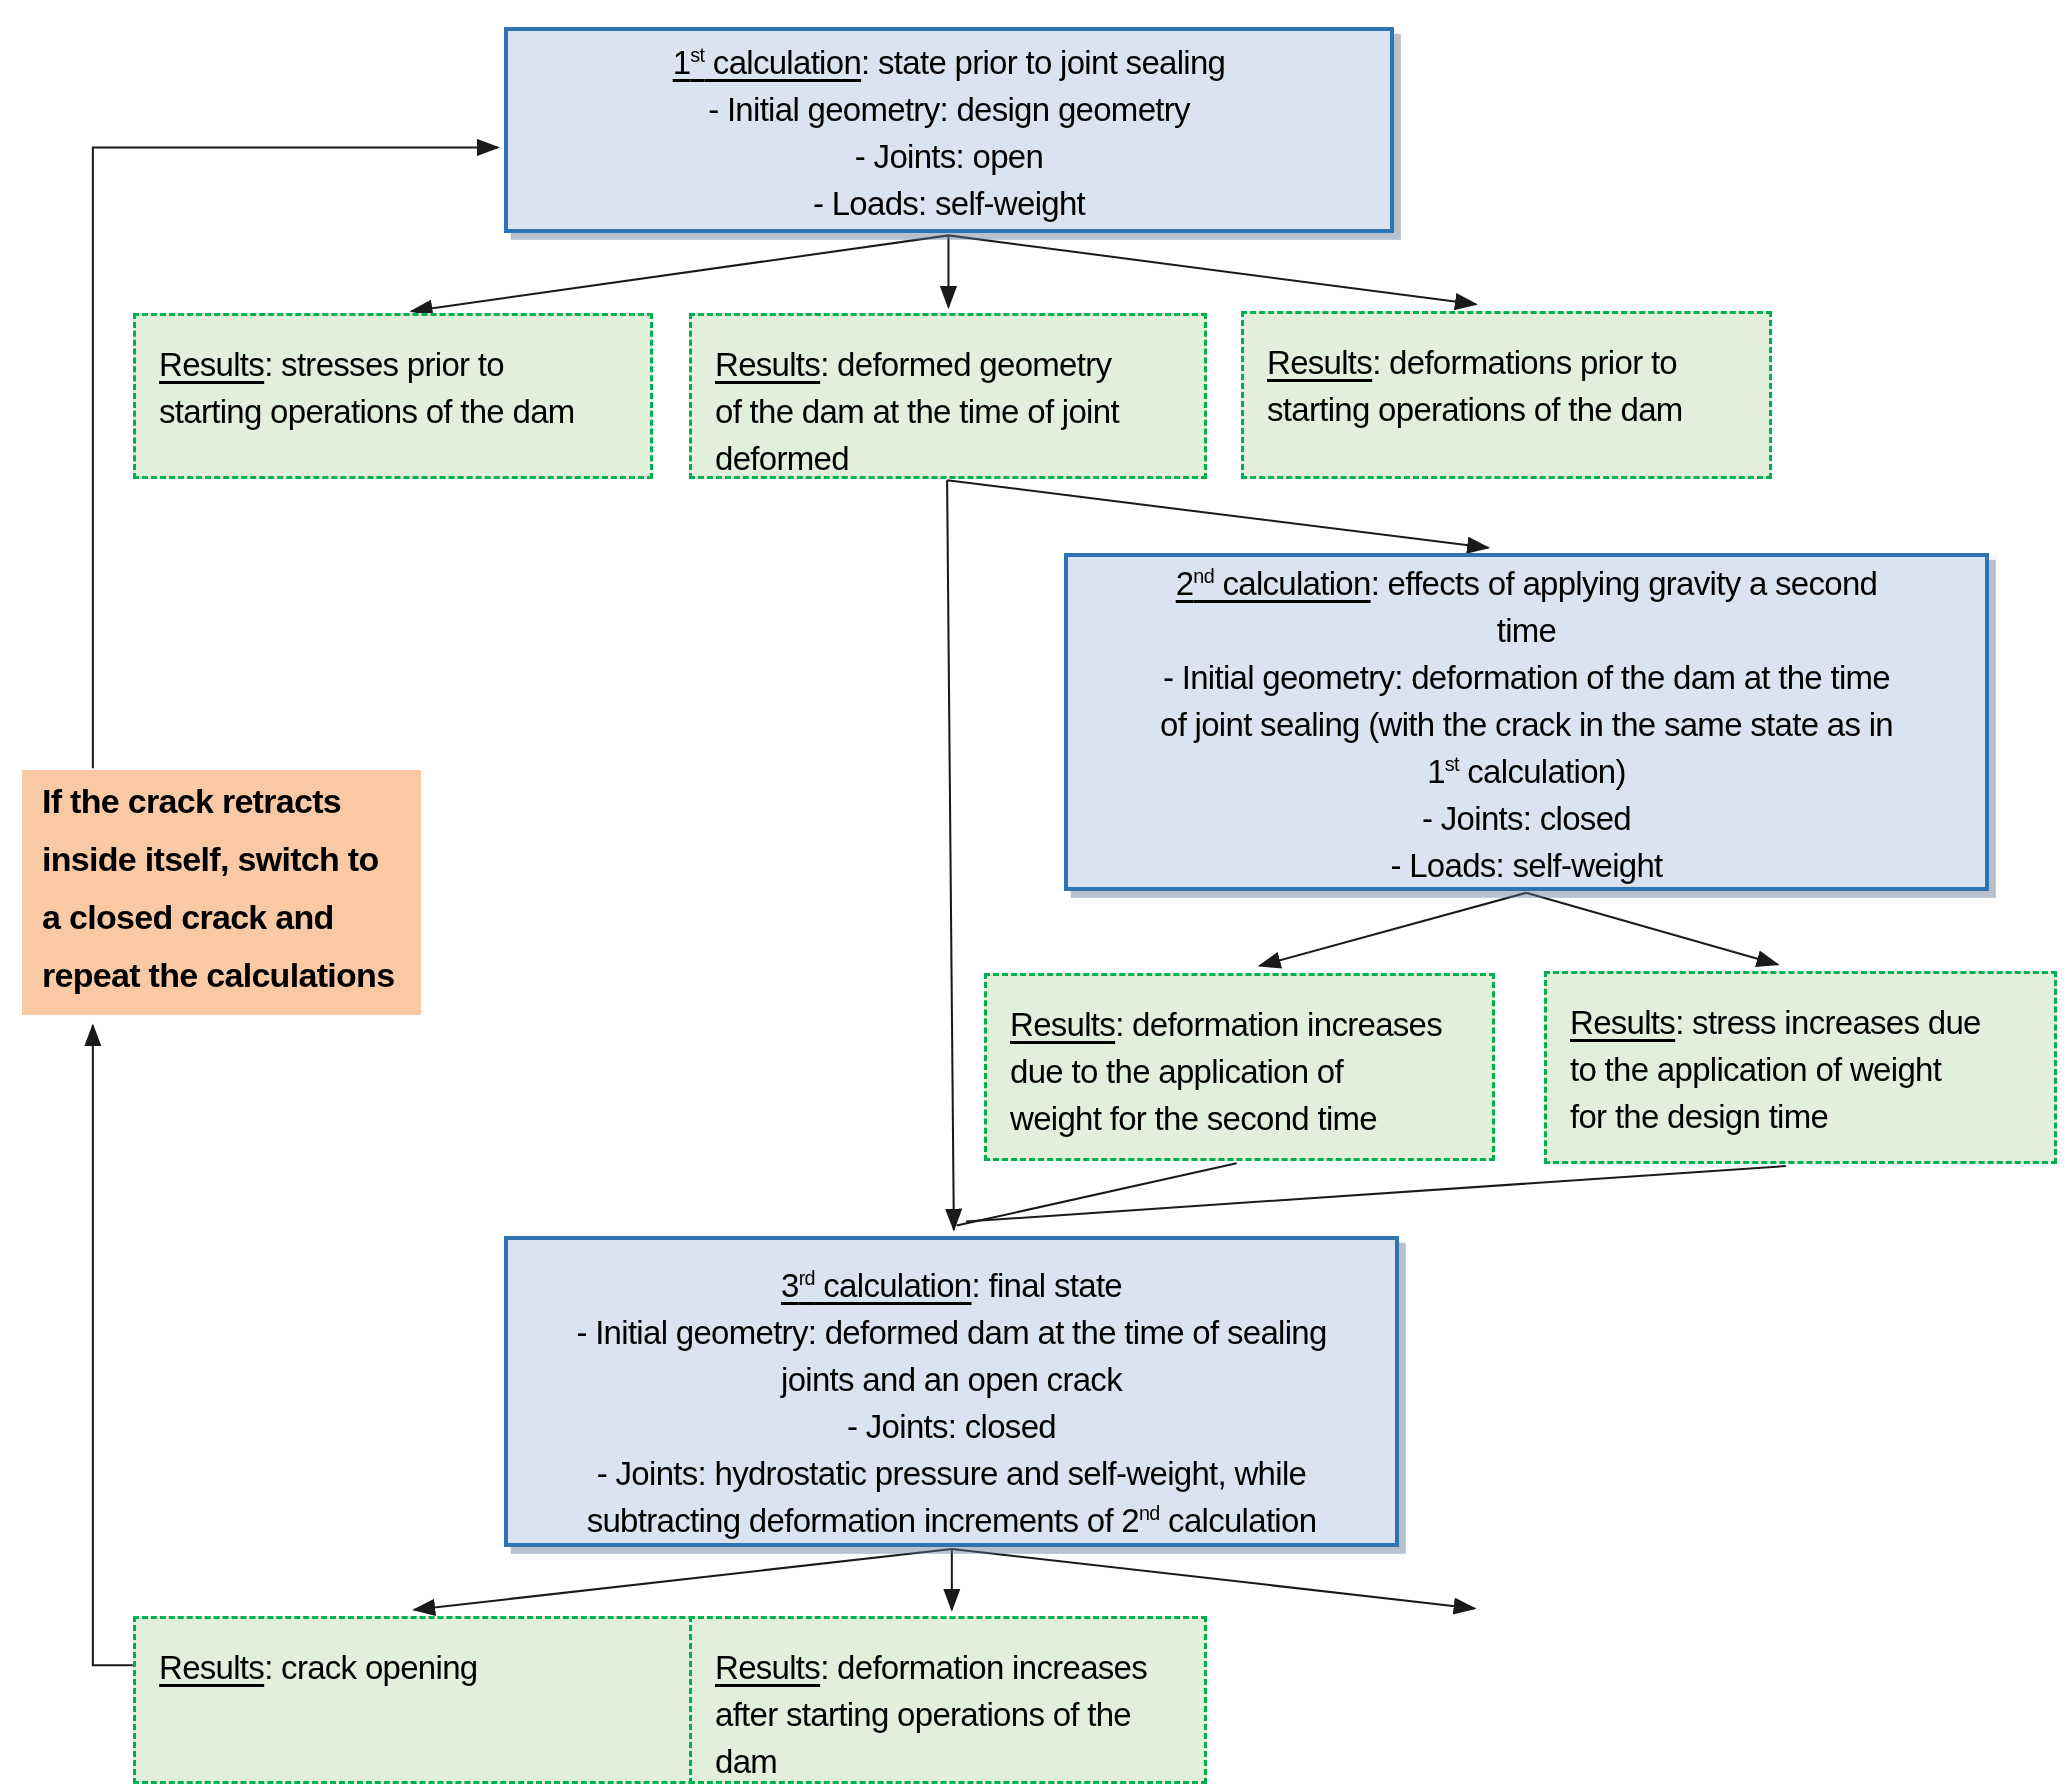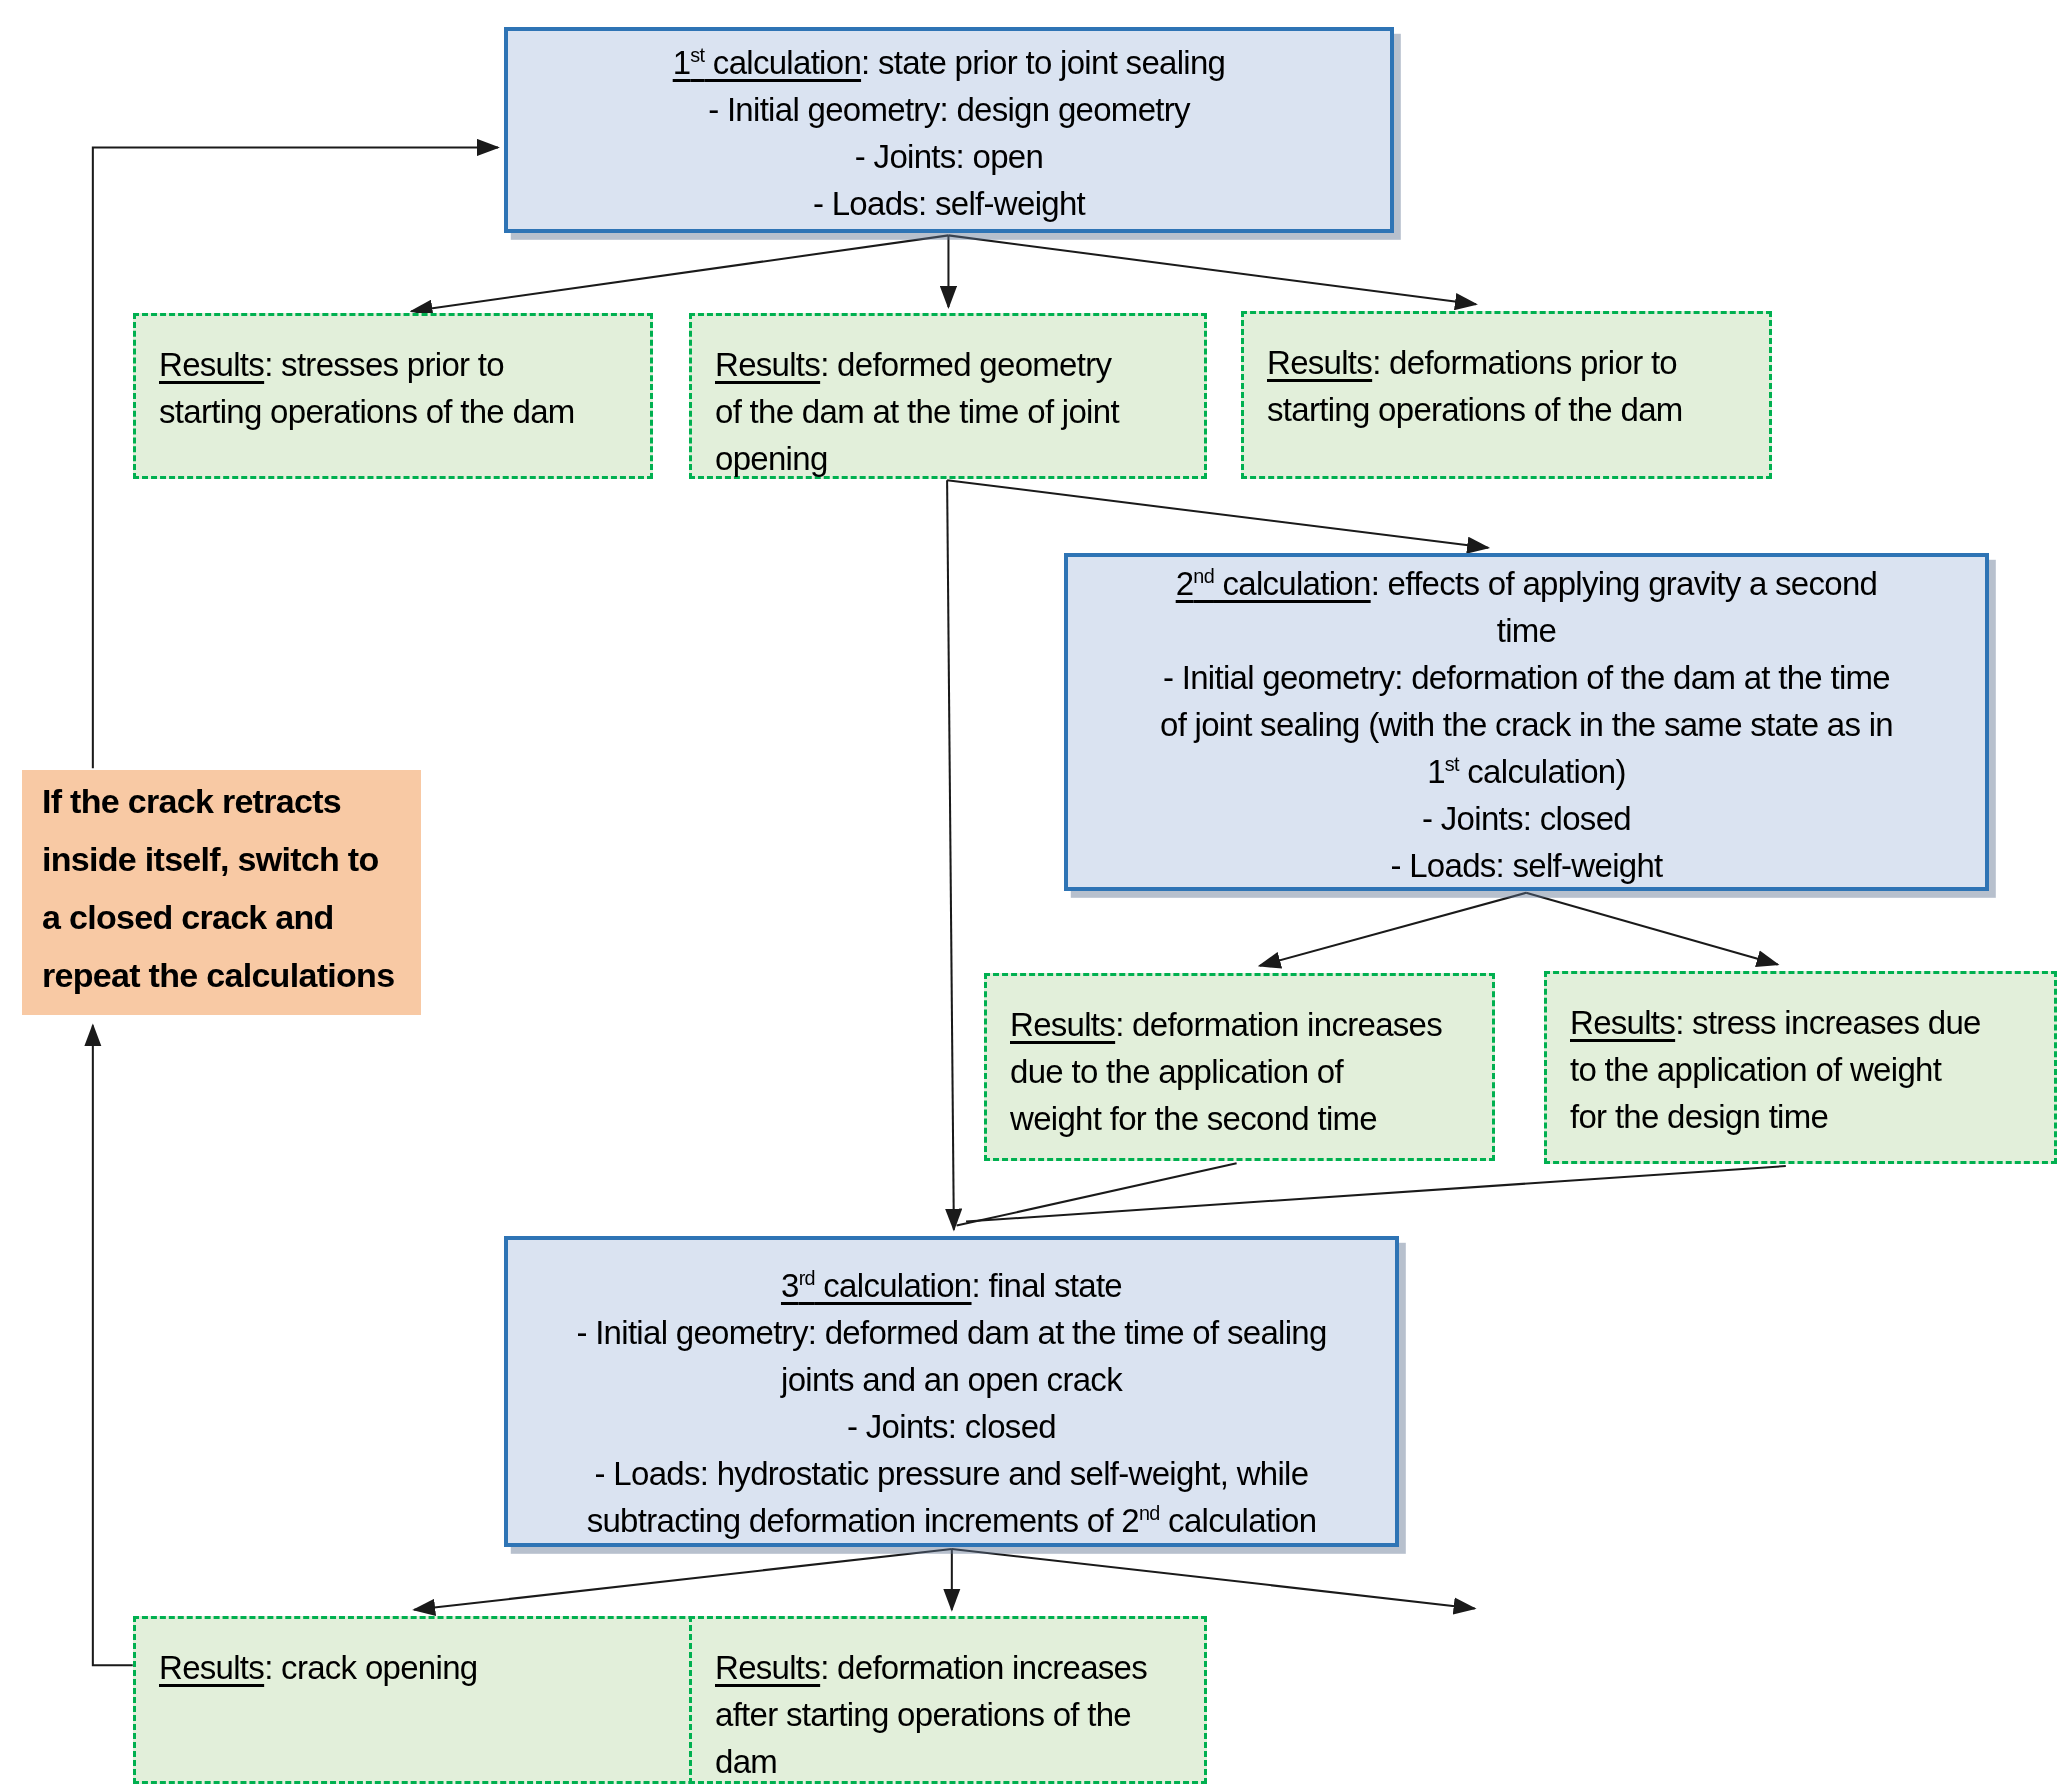--- a/index.html
+++ b/index.html
@@ -87,21 +87,21 @@
     </div>
 
   <div class="box result" style="left:133px;top:313px;width:520px;height:166px">
       <div class="line"><u>Results</u>: stresses prior to</div>
       <div class="line">starting operations of the dam</div>
     </div>
 
   <div class="box result" style="left:689px;top:313px;width:518px;height:166px">
       <div class="line"><u>Results</u>: deformed geometry</div>
       <div class="line">of the dam at the time of joint</div>
-      <div class="line">opening</div>
+      <div class="line">deformed</div>
     </div>
 
   <div class="box result" style="left:1241px;top:311px;width:531px;height:168px">
       <div class="line"><u>Results</u>: deformations prior to</div>
       <div class="line">starting operations of the dam</div>
     </div>
 
   <div class="box calc" style="left:1064px;top:553px;width:925px;height:338px;padding-top:2.7px">
       <div class="line"><u>2<sup>nd</sup> calculation</u>: effects of applying gravity a second</div>
       <div class="line">time</div>
@@ -129,21 +129,21 @@
       <div class="line"><u>Results</u>: stress increases due</div>
       <div class="line">to the application of weight</div>
       <div class="line">for the design time</div>
     </div>
 
   <div class="box calc" style="left:504px;top:1236px;width:895px;height:311px;padding-top:22px">
       <div class="line"><u>3<sup>rd</sup> calculation</u>: final state</div>
       <div class="line">- Initial geometry: deformed dam at the time of sealing</div>
       <div class="line">joints and an open crack</div>
       <div class="line">- Joints: closed</div>
-      <div class="line">- Loads: hydrostatic pressure and self-weight, while</div>
+      <div class="line">- Joints: hydrostatic pressure and self-weight, while</div>
       <div class="line">subtracting deformation increments of 2<sup>nd</sup> calculation</div>
     </div>
 
   <div class="box result" style="left:133px;top:1616px;width:624px;height:168px">
       <div class="line"><u>Results</u>: crack opening</div>
     </div>
 
   <div class="box result" style="left:689px;top:1616px;width:518px;height:168px">
       <div class="line"><u>Results</u>: deformation increases</div>
       <div class="line">after starting operations of the</div>

